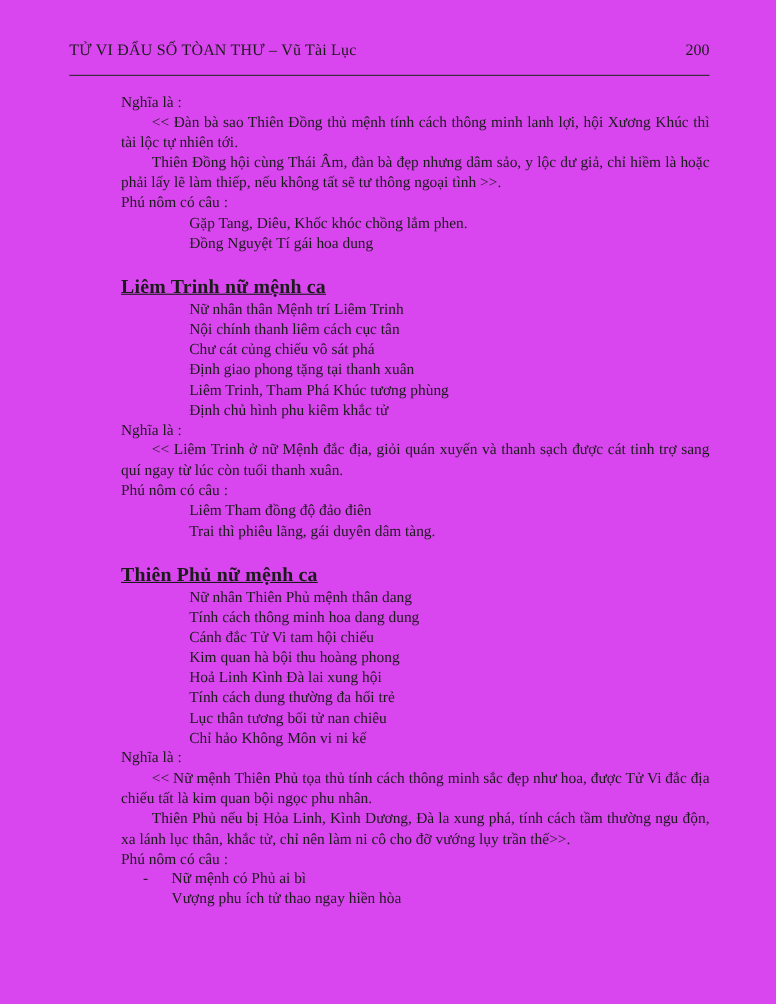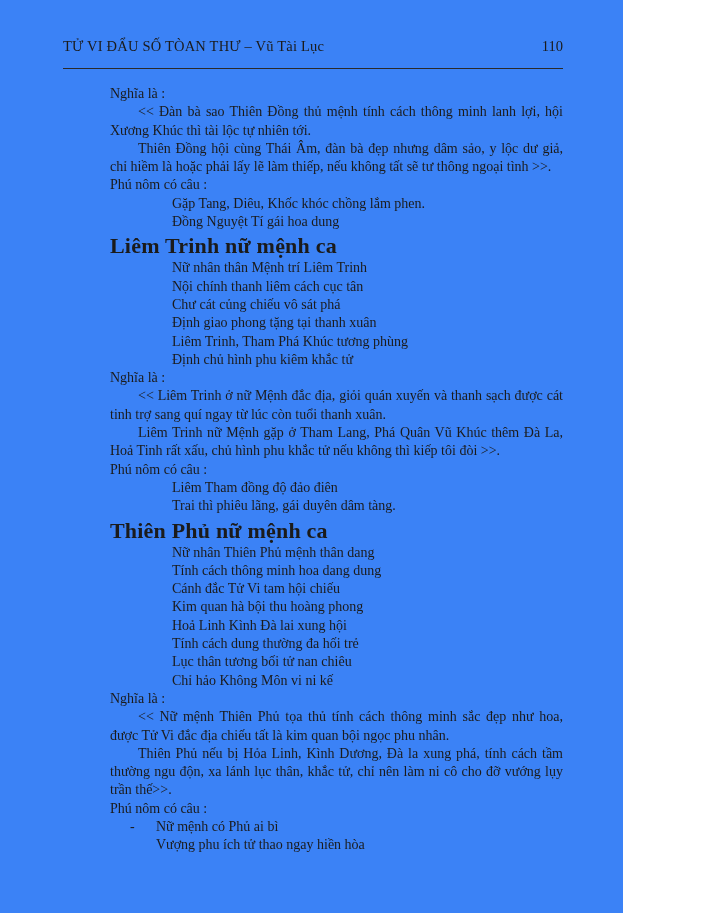--- a/index.html
+++ b/index.html
@@ -5,23 +5,23 @@
   * { margin: 0; padding: 0; box-sizing: border-box; }
   html, body { background: #ffffff; }
   body {
     width: 705px;
     height: 913px;
     font-family: "Liberation Serif", "DejaVu Serif", serif;
     color: #1b1b1b;
     overflow: hidden;
   }
   .page {
-    width: 623px;
+    width: 705px;
     height: 913px;
-    background: #3b82f6;
+    background: #d946ef;
     position: relative;
   }
   .page-header {
     display: flex;
     justify-content: space-between;
     align-items: baseline;
     margin: 0 60px 0 63px;
     padding-top: 38px;
     padding-bottom: 13px;
     border-bottom: 1px solid #2a2a2a;
@@ -35,62 +35,62 @@
     line-height: 18.3px;
   }
   .label { text-align: left; }
   .para {
     text-align: justify;
     text-indent: 28px;
   }
   .verse { padding-left: 62px; }
   .heading {
     font-weight: bold;
-    font-size: 22px;
+    font-size: 18px;
     line-height: 22px;
-    margin: 4px 0 2px 0;
+    margin: 18px 0 2px 0;
     letter-spacing: 0.2px;
+    text-decoration: underline;
   }
   .list-line {
     display: flex;
     padding-left: 20px;
   }
   .list-line .marker {
     width: 26px;
     flex: 0 0 26px;
   }
   .list-cont { padding-left: 46px; }
 </style>
 </head>
 <body>
 
 <div class="page">
 
   <div class="page-header">
     <span class="title">TỬ VI ĐẨU SỐ TÒAN THƯ – Vũ Tài Lục</span>
-    <span class="page-number">110</span>
+    <span class="page-number">200</span>
   </div>
 
   <div class="content">
     <div class="label">Nghĩa là :</div>
     <div class="para">&lt;&lt; Đàn bà sao Thiên Đồng thủ mệnh tính cách thông minh lanh lợi, hội Xương Khúc thì tài lộc tự nhiên tới.</div>
     <div class="para">Thiên Đồng hội cùng Thái Âm, đàn bà đẹp nhưng dâm sảo, y lộc dư giả, chỉ hiềm là hoặc phải lấy lẽ làm thiếp, nếu không tất sẽ tư thông ngoại tình &gt;&gt;.</div>
     <div class="label">Phú nôm có câu :</div>
     <div class="verse">Gặp Tang, Diêu, Khốc khóc chồng lắm phen.</div>
     <div class="verse">Đồng Nguyệt Tí gái hoa dung</div>
     <div class="heading">Liêm Trinh nữ mệnh ca</div>
     <div class="verse">Nữ nhân thân Mệnh trí Liêm Trinh</div>
     <div class="verse">Nội chính thanh liêm cách cục tân</div>
     <div class="verse">Chư cát củng chiếu vô sát phá</div>
     <div class="verse">Định giao phong tặng tại thanh xuân</div>
     <div class="verse">Liêm Trinh, Tham Phá Khúc tương phùng</div>
     <div class="verse">Định chủ hình phu kiêm khắc tử</div>
     <div class="label">Nghĩa là :</div>
     <div class="para">&lt;&lt; Liêm Trinh ở nữ Mệnh đắc địa, giỏi quán xuyến và thanh sạch được cát tinh trợ sang quí ngay từ lúc còn tuổi thanh xuân.</div>
-    <div class="para">Liêm Trinh nữ Mệnh gặp ở Tham Lang, Phá Quân Vũ Khúc thêm Đà La,  Hoả Tinh rất xấu, chủ hình phu khắc tử nếu không thì kiếp tôi đòi &gt;&gt;.</div>
     <div class="label">Phú nôm có câu :</div>
     <div class="verse">Liêm Tham đồng độ đảo điên</div>
     <div class="verse">Trai thì phiêu lãng, gái duyên dâm tàng.</div>
     <div class="heading">Thiên Phủ nữ mệnh ca</div>
     <div class="verse">Nữ nhân Thiên Phủ mệnh thân dang</div>
     <div class="verse">Tính cách thông minh hoa dang dung</div>
     <div class="verse">Cánh đắc Tử Vi tam hội chiếu</div>
     <div class="verse">Kim quan hà bội thu hoàng phong</div>
     <div class="verse">Hoả Linh Kình Đà lai xung hội</div>
     <div class="verse">Tính cách dung thường đa hối trẻ</div>

